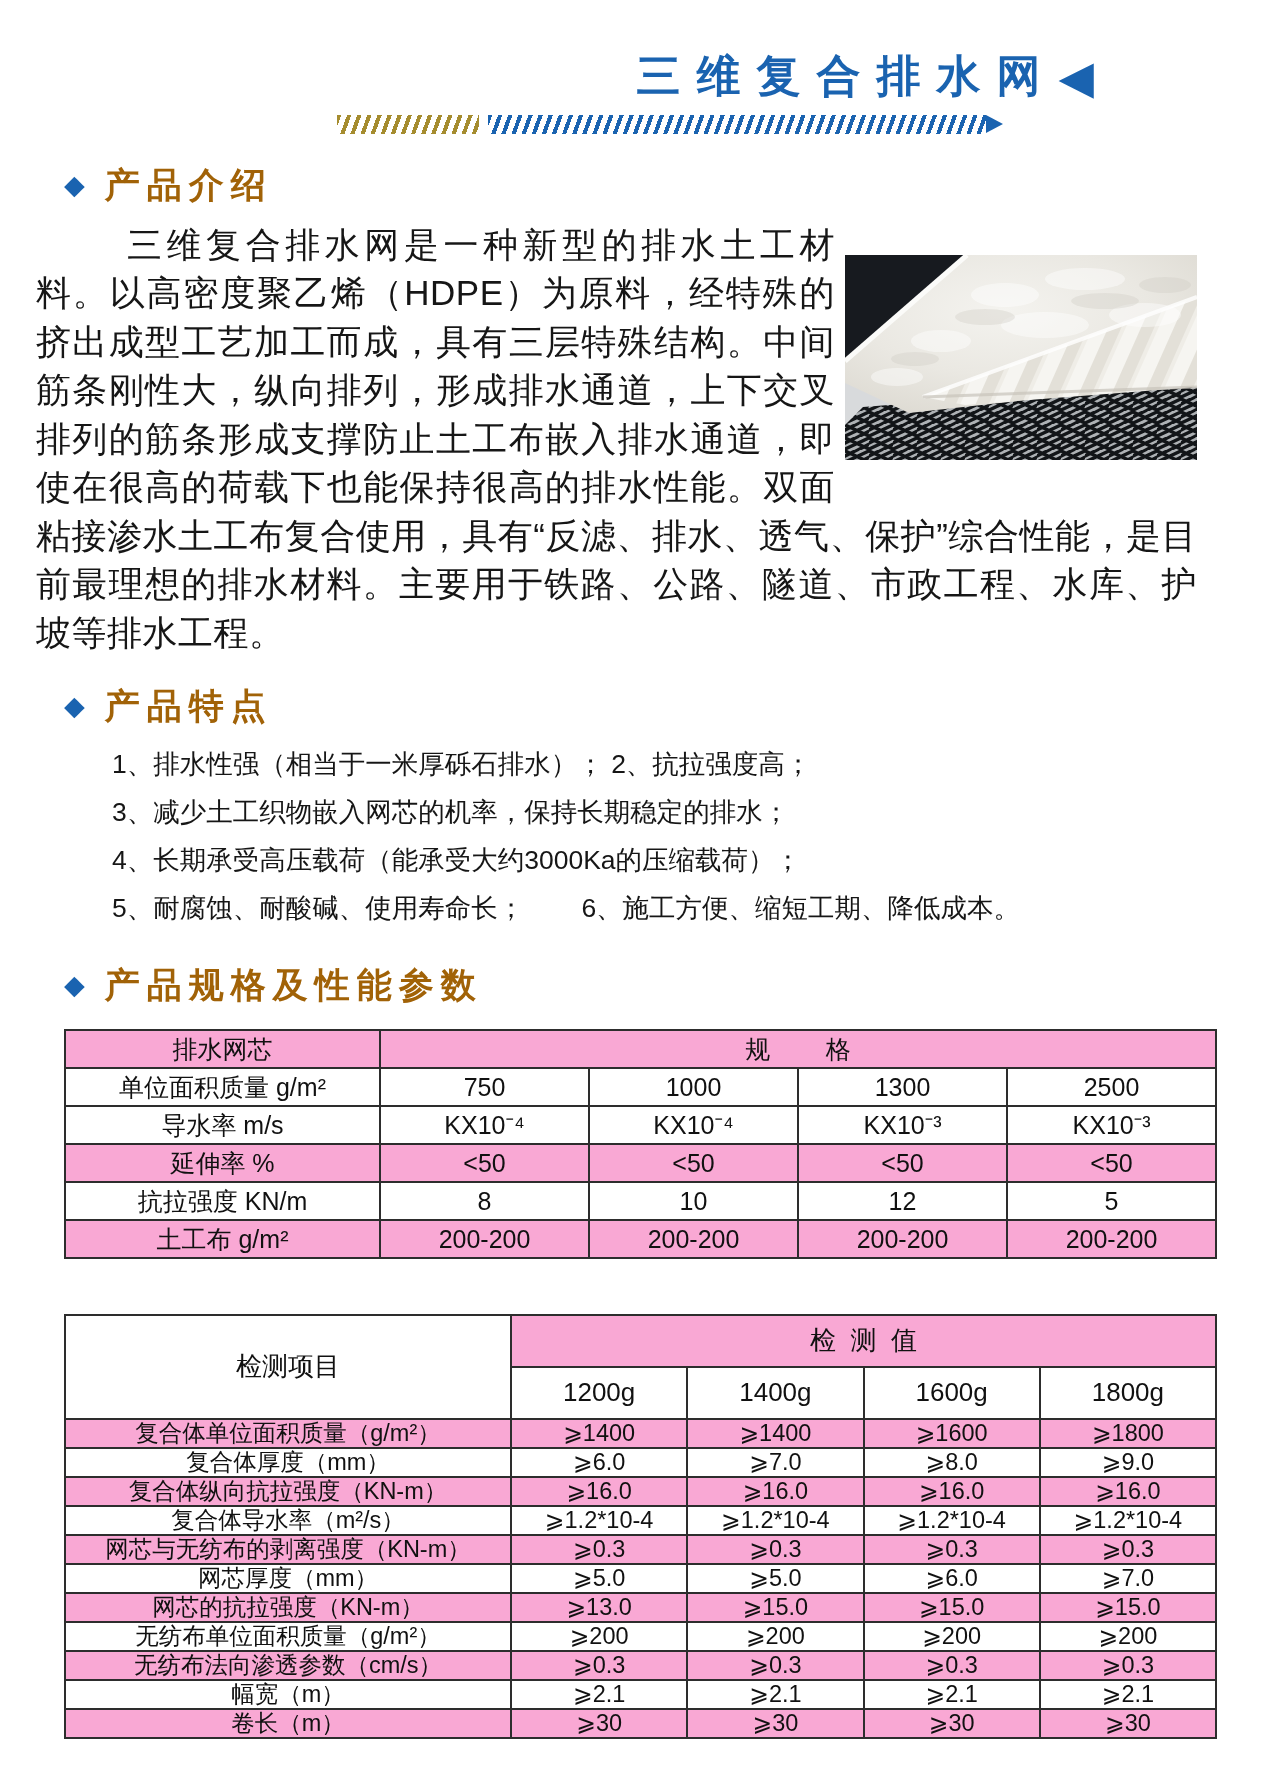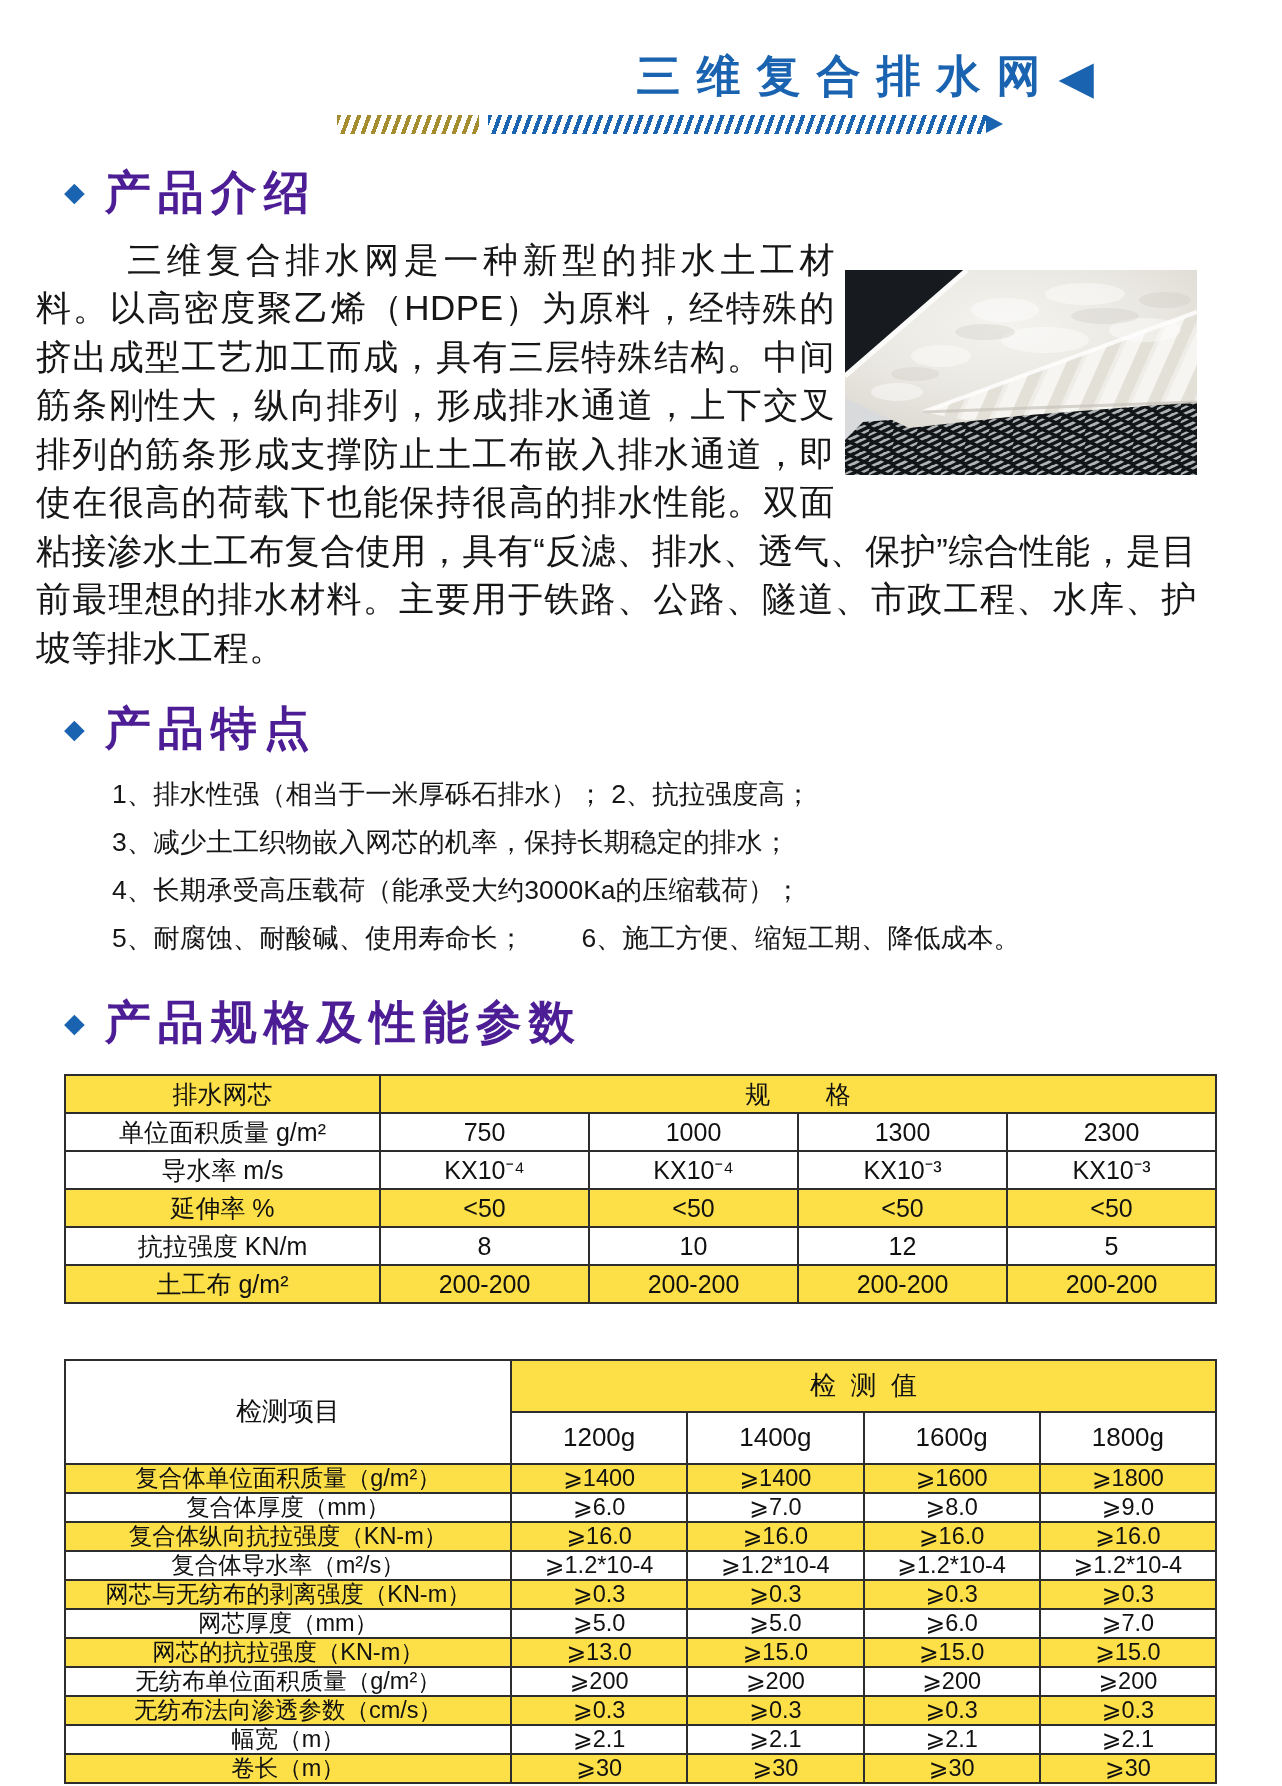--- a/index.html
+++ b/index.html
@@ -31,42 +31,42 @@
   .stripe-blue {
     flex:1;
     background:repeating-linear-gradient(110deg,#1a63b0 0 4px,#ffffff 4px 9.5px);
   }
   .stripe-tip { width:0; height:0; border-top:9.5px solid transparent;
     border-bottom:9.5px solid transparent; border-left:17px solid #1a63b0; }
 
   
   .sec-head { display:flex; align-items:center; gap:20px; margin-left:64px; }
   .sec-head .diamond { color:#1a63b0; font-size:27px; line-height:1; }
-  .sec-head .sec-title { color:#4c1d95; font-size:46px; font-weight:bold; letter-spacing:7px;font-family:Liberation Mono, monospace; }
+  .sec-head .sec-title { color:#a16207; font-size:35px; font-weight:bold; letter-spacing:7px;font-family:Liberation Mono, monospace; }
   .sh-intro    { margin-top:28px; }
   .sh-features { margin-top:26px; }
   .sh-specs    { margin-top:30px; }
 
   
   .intro-wrap { margin:12px 85px 0 36px; font-size:35px; line-height:48.5px;
                 text-align:justify; letter-spacing:0.5px; }
   .intro-wrap p { text-indent:2.6em; }
   .product-photo { float:right; width:352px; height:205px; margin:34px 0 8px 10px; }
   .product-photo svg { display:block; }
 
   
   .features { margin:10px 60px 0 112px; font-size:26.5px; line-height:48px; }
   .feat-line { white-space:nowrap; }
   .feat-left { display:inline-block; min-width:462px; }
 
   
   table { border-collapse:collapse; table-layout:fixed; margin-left:64px; width:1153px;
           text-align:center; color:#111; }
   td { border:2px solid #2d2d2d; vertical-align:middle; padding:0; line-height:1.05; }
-  tr.blue td, td.blue { background:#fde047; }
+  tr.blue td, td.blue { background:#f9a8d4; }
   .t1 { margin-top:20px; font-size:25px; }
   .t1 td { height:38px; }
   .t1 .c-label { width:315px; }
   .pre { white-space:pre; }
   .t2 { margin-top:55px; font-size:23.5px; }
   .t2 td { height:29px; }
   .t2 .c-label { width:446px; }
   .t2 .hrow td { height:52px; font-size:26px; }
 </style>
 </head>
@@ -167,21 +167,21 @@
     <tbody>
         <tr class="blue">
       <td class="c-label">排水网芯</td>
       <td colspan="4" class="pre">规        格</td>
     </tr>
     <tr>
       <td class="c-label">单位面积质量 g/m²</td>
       <td>750</td>
       <td>1000</td>
       <td>1300</td>
-      <td>2300</td>
+      <td>2500</td>
     </tr>
     <tr>
       <td class="c-label">导水率 m/s</td>
       <td>KX10⁻⁴</td>
       <td>KX10⁻⁴</td>
       <td>KX10⁻³</td>
       <td>KX10⁻³</td>
     </tr>
     <tr class="blue">
       <td class="c-label">延伸率 %</td>

